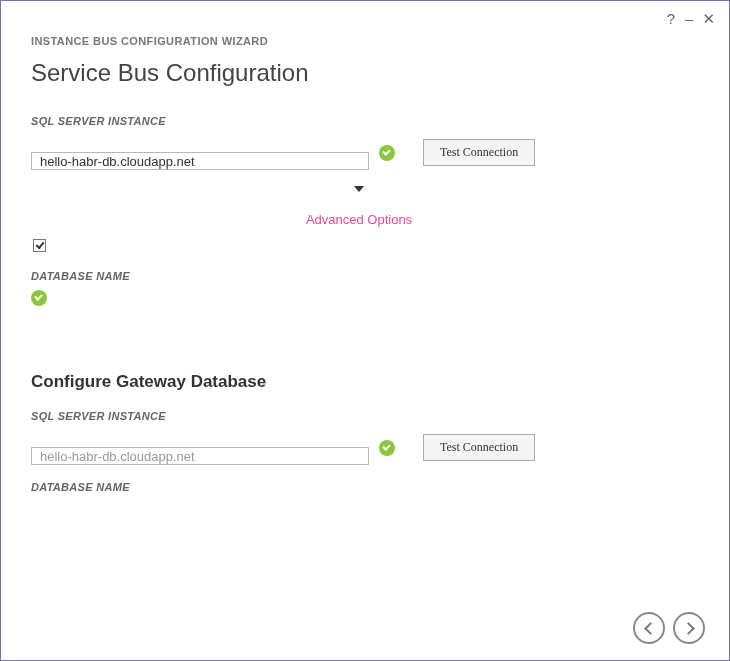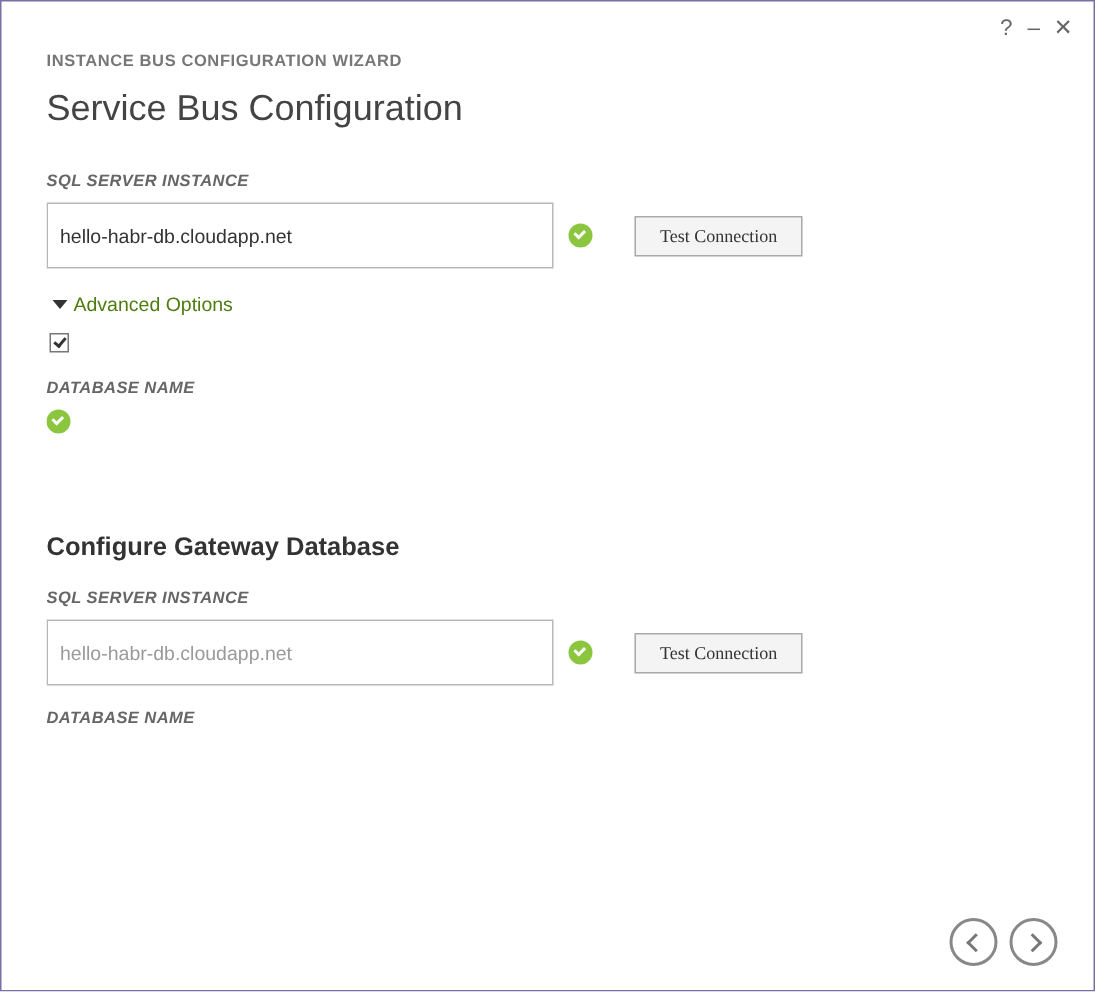--- a/index.html
+++ b/index.html
@@ -72,27 +72,28 @@
     font-style: italic;
   }
   .field-row {
     display: flex;
     align-items: center;
     gap: 10px;
     margin-bottom: 16px;
   }
   .text-input {
     width: 338px;
-    height: 44px;
+    height: 18px;
     border: 1px solid #b8b8b8;
     padding: 0 8px;
     font-size: 13px;
     color: #333;
     font-family: inherit;
     outline: none;
+    margin-top: 17px;
   }
   .text-input.disabled {
     color: #9a9a9a;
     background: #fff;
   }
   .check-ok {
     width: 16px; height: 16px;
     border-radius: 50%;
     background: #8cc63f;
     position: relative;
@@ -114,25 +115,26 @@
     background: #f4f4f4;
     font-size: 12px;
     color: #333;
     cursor: pointer;
     font-family: Liberation Serif, serif;
     margin-left: 18px;
   }
   .adv-toggle {
     display: flex;
     align-items: center;
-    gap: 4px;
+    gap: 20px;
     font-size: 13px;
-    color: #4d7c0f;
+    color: #ec4899;
     margin: 2px 0 12px 4px;
     cursor: pointer;
+    flex-direction: column;
   }
   .chevron {
     width: 0; height: 0;
     border-left: 5px solid transparent;
     border-right: 5px solid transparent;
     border-top: 6px solid #333;
   }
   .checkbox-row {
     display: flex;
     align-items: center;

